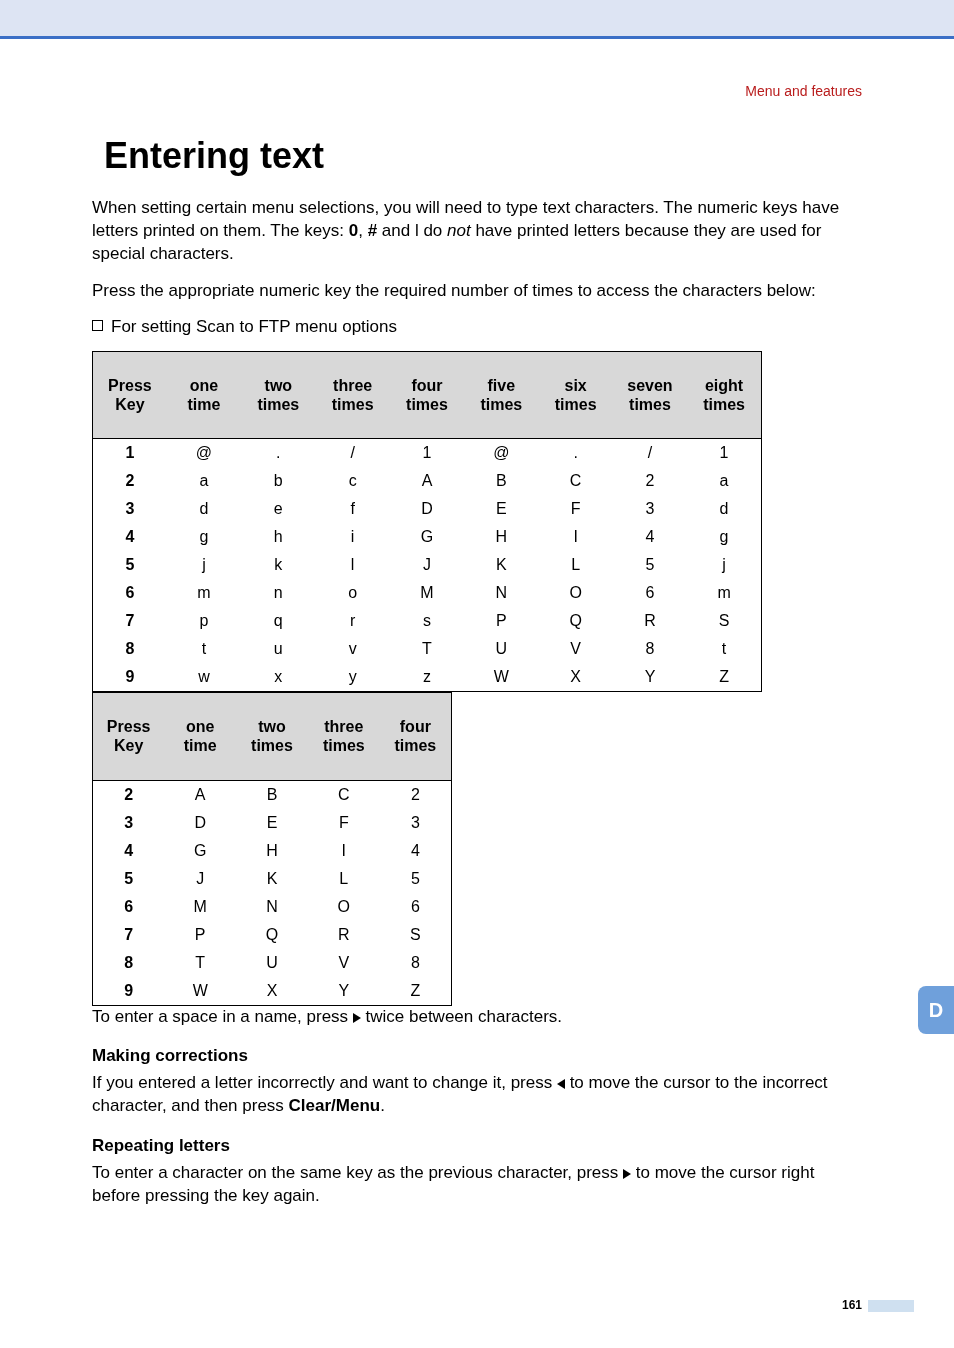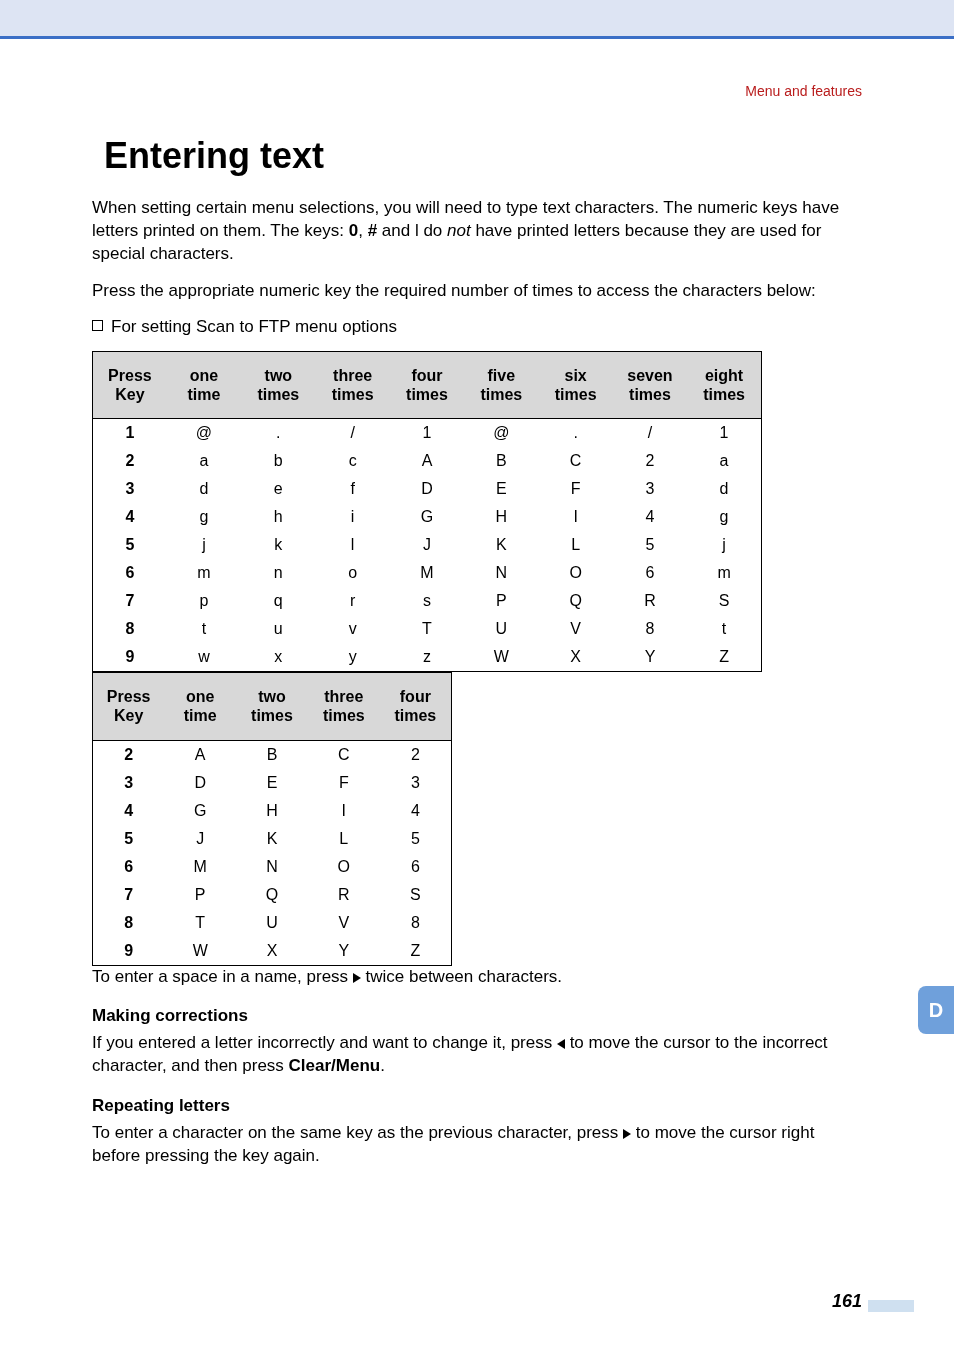--- a/index.html
+++ b/index.html
@@ -51,21 +51,21 @@
     vertical-align: 1px;
   }
   table {
     border-collapse: collapse;
     font-size: 16px;
   }
   table th {
     background: #d8d8d8;
     font-weight: bold;
     text-align: center;
-    padding: 14px 0;
+    padding: 24px 0;
     line-height: 1.2;
   }
   table td {
     text-align: center;
     padding: 5px 0;
   }
   table td.keycol {
     font-weight: bold;
     padding-left: 14px;
     padding-right: 14px;
@@ -118,23 +118,22 @@
     font-size: 20px;
     font-weight: bold;
     display: flex;
     align-items: center;
     justify-content: center;
   }
   .page-num {
     position: absolute;
     right: 92px;
     bottom: 36px;
-    font-size: 18px;
-    font-weight: bold;
-    font-style: italic;
+    font-size: 12px;
+    font-weight: bold;
   }
   .page-bar {
     position: absolute;
     right: 40px;
     bottom: 36px;
     width: 46px;
     height: 12px;
     background: #cfe0f0;
   }
 </style>

